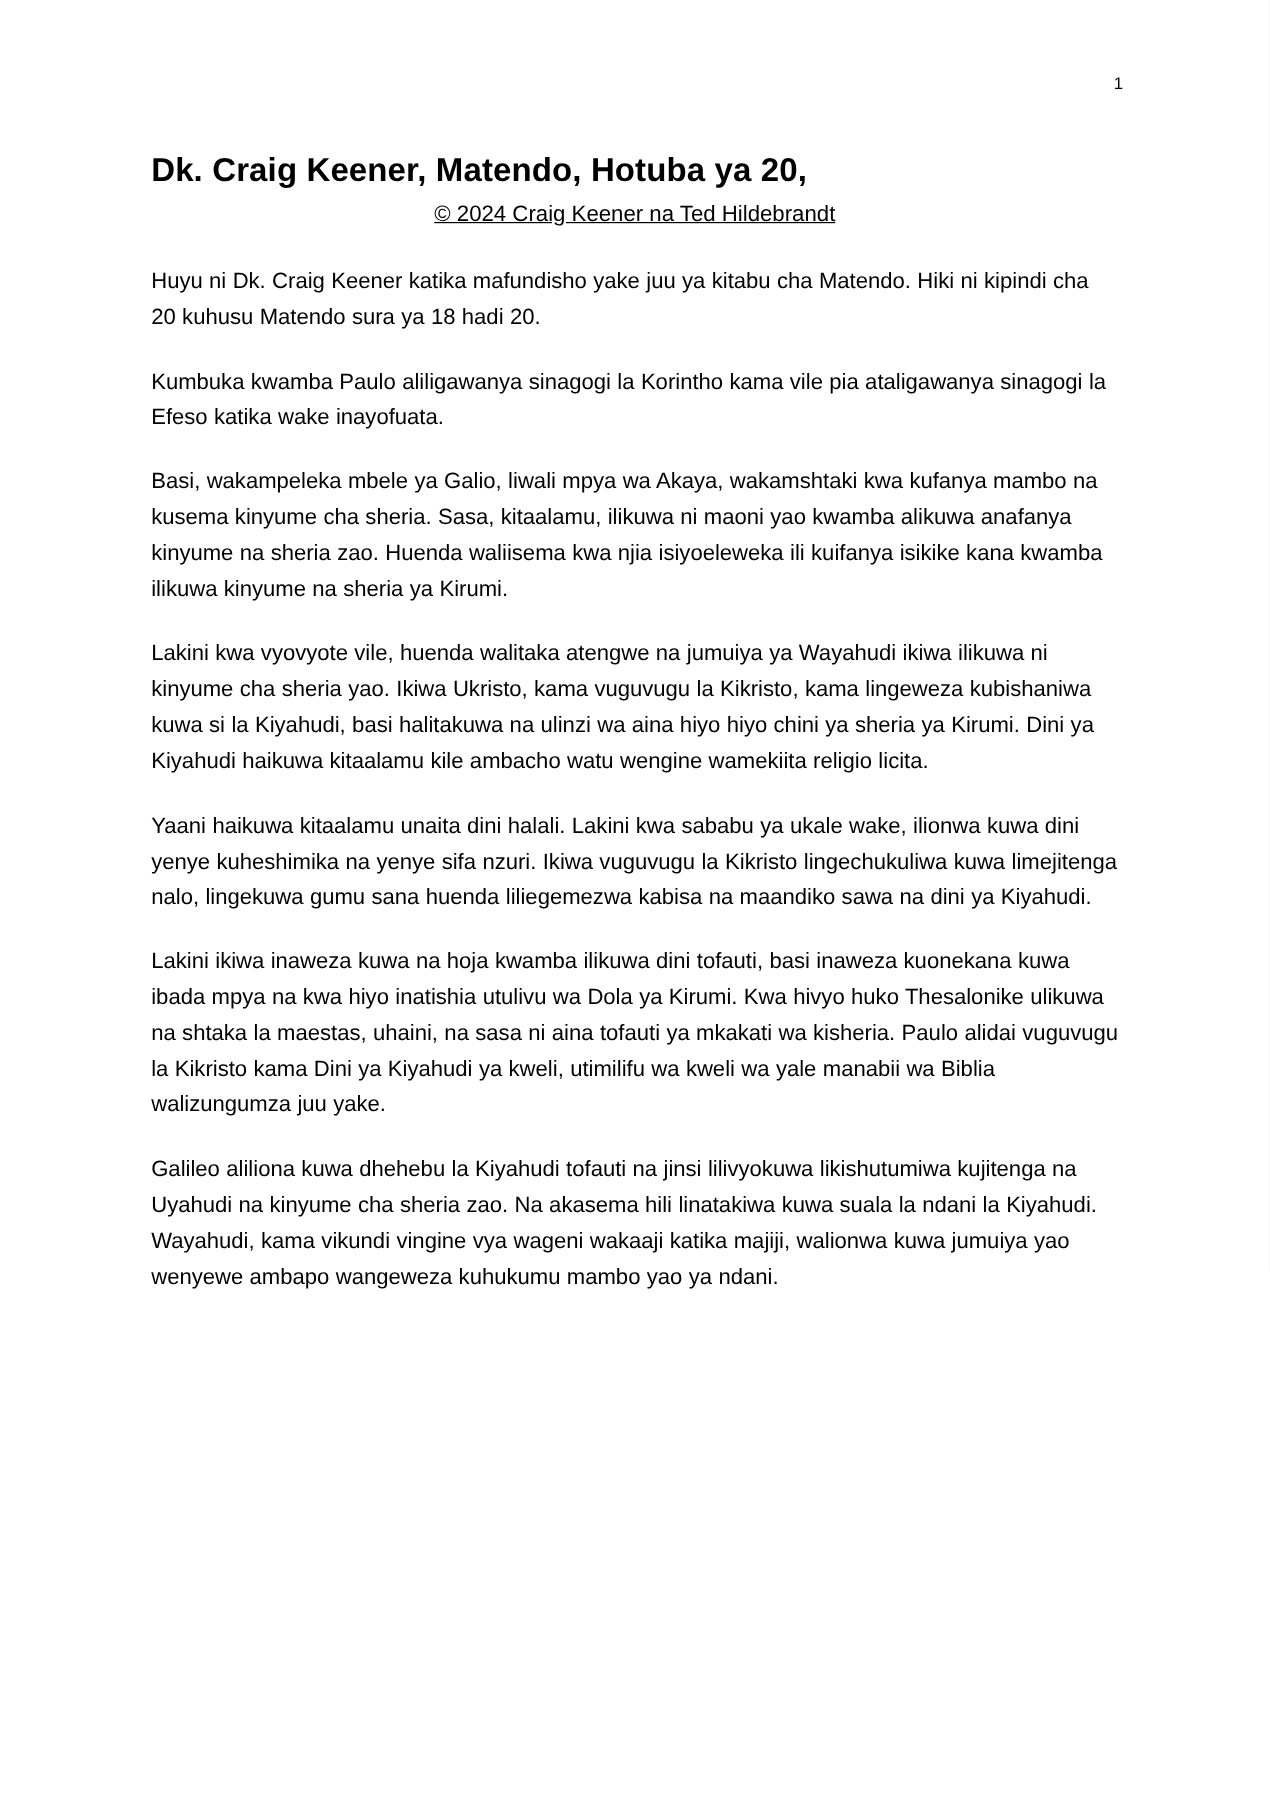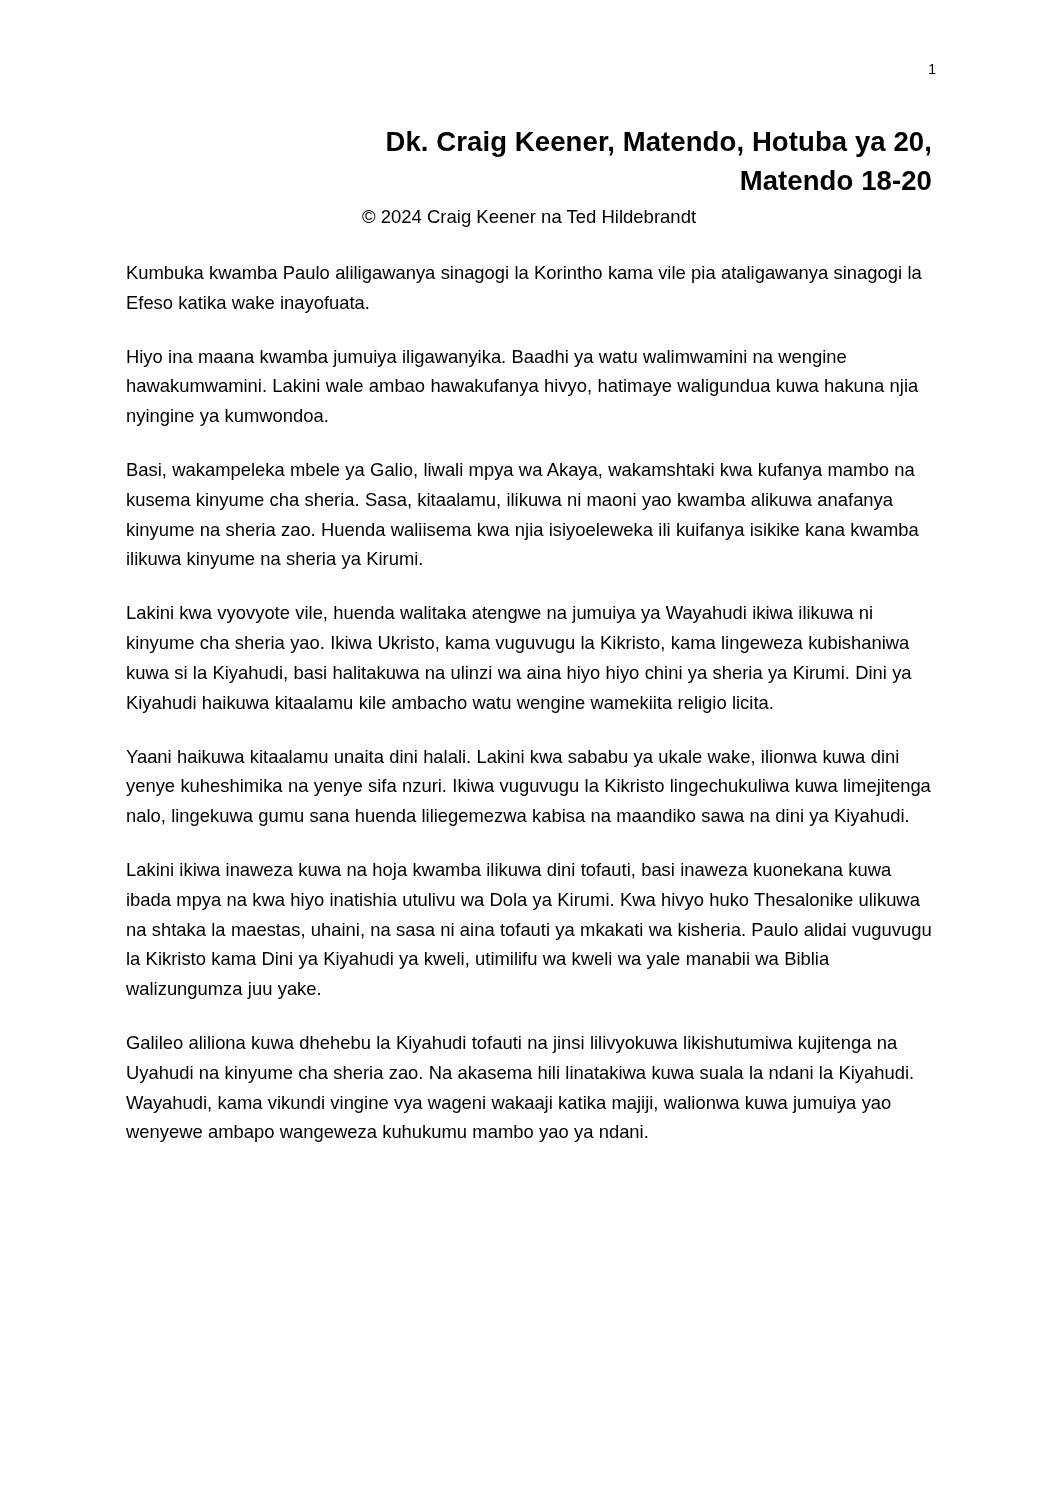--- a/index.html
+++ b/index.html
@@ -27,33 +27,34 @@
   }
   .content {
     position: absolute;
     left: 126px;
     right: 126px;
     top: 122px;
   }
   .doc-title {
     font-size: 27.5px;
     font-weight: bold;
-    text-align: right;
+    text-align: left;
     line-height: 1.42;
     margin: 0 0 4px 0;
     letter-spacing: 0.1px;
   }
   .doc-title .line {
     display: block;
   }
   .doc-subtitle {
     font-size: 18.5px;
     text-align: center;
     margin: 4px 0 0 0;
     line-height: 1.4;
+    text-decoration: underline;
   }
   .body-block {
     margin-top: 28px;
   }
   p.para {
     font-size: 18.4px;
     line-height: 1.62;
     margin: 0 0 24px 0;
     text-align: left;
     word-spacing: 0.2px;
@@ -66,28 +67,27 @@
 <body>
 
 <div class="page">
 
   <div class="page-number">1</div>
 
   <div class="content">
 
     <h1 class="doc-title">
       <span class="line">Dk. Craig Keener, Matendo, Hotuba ya 20,</span>
-      <span class="line">Matendo 18-20</span>
     </h1>
 
     <p class="doc-subtitle">© 2024 Craig Keener na Ted Hildebrandt</p>
 
     <div class="body-block">
+      <p class="para">Huyu ni Dk. Craig Keener katika mafundisho yake juu ya kitabu cha Matendo. Hiki ni kipindi cha 20 kuhusu Matendo sura ya 18 hadi 20.</p>
       <p class="para">Kumbuka kwamba Paulo aliligawanya sinagogi la Korintho kama vile pia ataligawanya sinagogi la Efeso katika wake inayofuata.</p>
-      <p class="para">Hiyo ina maana kwamba jumuiya iligawanyika. Baadhi ya watu walimwamini na wengine hawakumwamini. Lakini wale ambao hawakufanya hivyo, hatimaye waligundua kuwa hakuna njia nyingine ya kumwondoa.</p>
       <p class="para">Basi, wakampeleka mbele ya Galio, liwali mpya wa Akaya, wakamshtaki kwa kufanya mambo na kusema kinyume cha sheria. Sasa, kitaalamu, ilikuwa ni maoni yao kwamba alikuwa anafanya kinyume na sheria zao. Huenda waliisema kwa njia isiyoeleweka ili kuifanya isikike kana kwamba ilikuwa kinyume na sheria ya Kirumi.</p>
       <p class="para">Lakini kwa vyovyote vile, huenda walitaka atengwe na jumuiya ya Wayahudi ikiwa ilikuwa ni kinyume cha sheria yao. Ikiwa Ukristo, kama vuguvugu la Kikristo, kama lingeweza kubishaniwa kuwa si la Kiyahudi, basi halitakuwa na ulinzi wa aina hiyo hiyo chini ya sheria ya Kirumi. Dini ya Kiyahudi haikuwa kitaalamu kile ambacho watu wengine wamekiita religio licita.</p>
       <p class="para">Yaani haikuwa kitaalamu unaita dini halali. Lakini kwa sababu ya ukale wake, ilionwa kuwa dini yenye kuheshimika na yenye sifa nzuri. Ikiwa vuguvugu la Kikristo lingechukuliwa kuwa limejitenga nalo, lingekuwa gumu sana huenda liliegemezwa kabisa na maandiko sawa na dini ya Kiyahudi.</p>
       <p class="para">Lakini ikiwa inaweza kuwa na hoja kwamba ilikuwa dini tofauti, basi inaweza kuonekana kuwa ibada mpya na kwa hiyo inatishia utulivu wa Dola ya Kirumi. Kwa hivyo huko Thesalonike ulikuwa na shtaka la maestas, uhaini, na sasa ni aina tofauti ya mkakati wa kisheria. Paulo alidai vuguvugu la Kikristo kama Dini ya Kiyahudi ya kweli, utimilifu wa kweli wa yale manabii wa Biblia walizungumza juu yake.</p>
       <p class="para">Galileo aliliona kuwa dhehebu la Kiyahudi tofauti na jinsi lilivyokuwa likishutumiwa kujitenga na Uyahudi na kinyume cha sheria zao. Na akasema hili linatakiwa kuwa suala la ndani la Kiyahudi. Wayahudi, kama vikundi vingine vya wageni wakaaji katika majiji, walionwa kuwa jumuiya yao wenyewe ambapo wangeweza kuhukumu mambo yao ya ndani.</p>
     </div>
 
   </div>
 
 </div>

